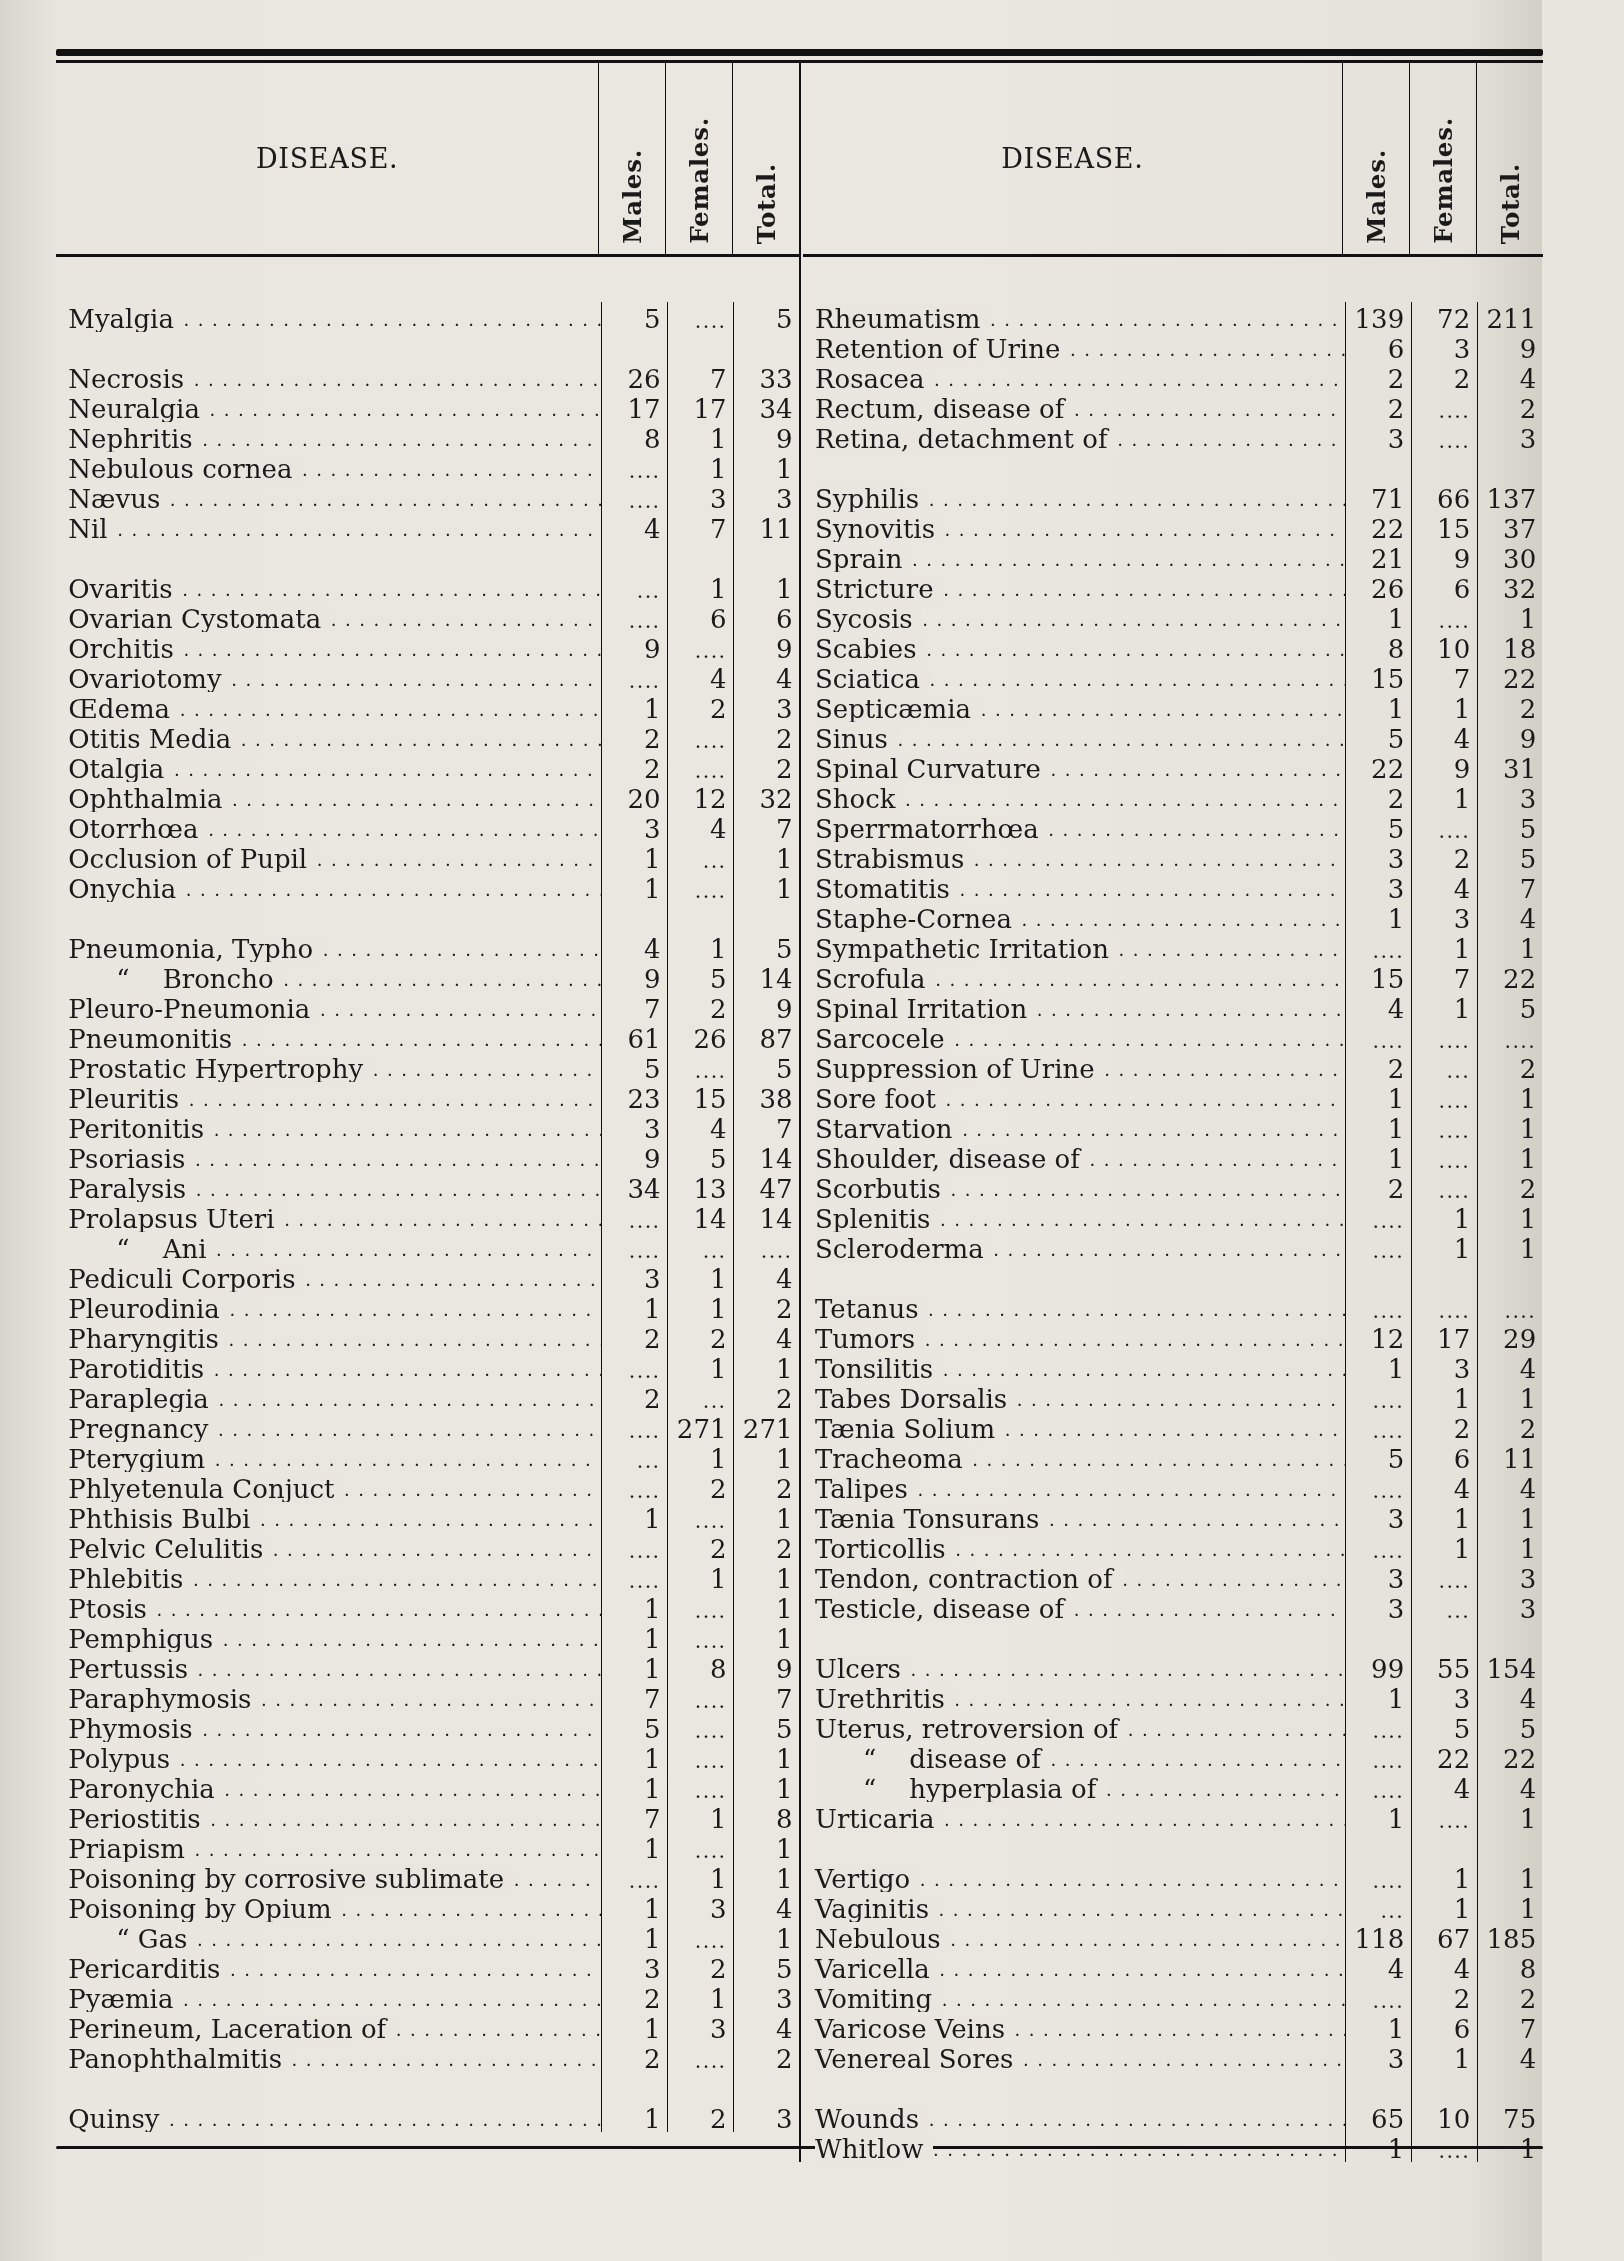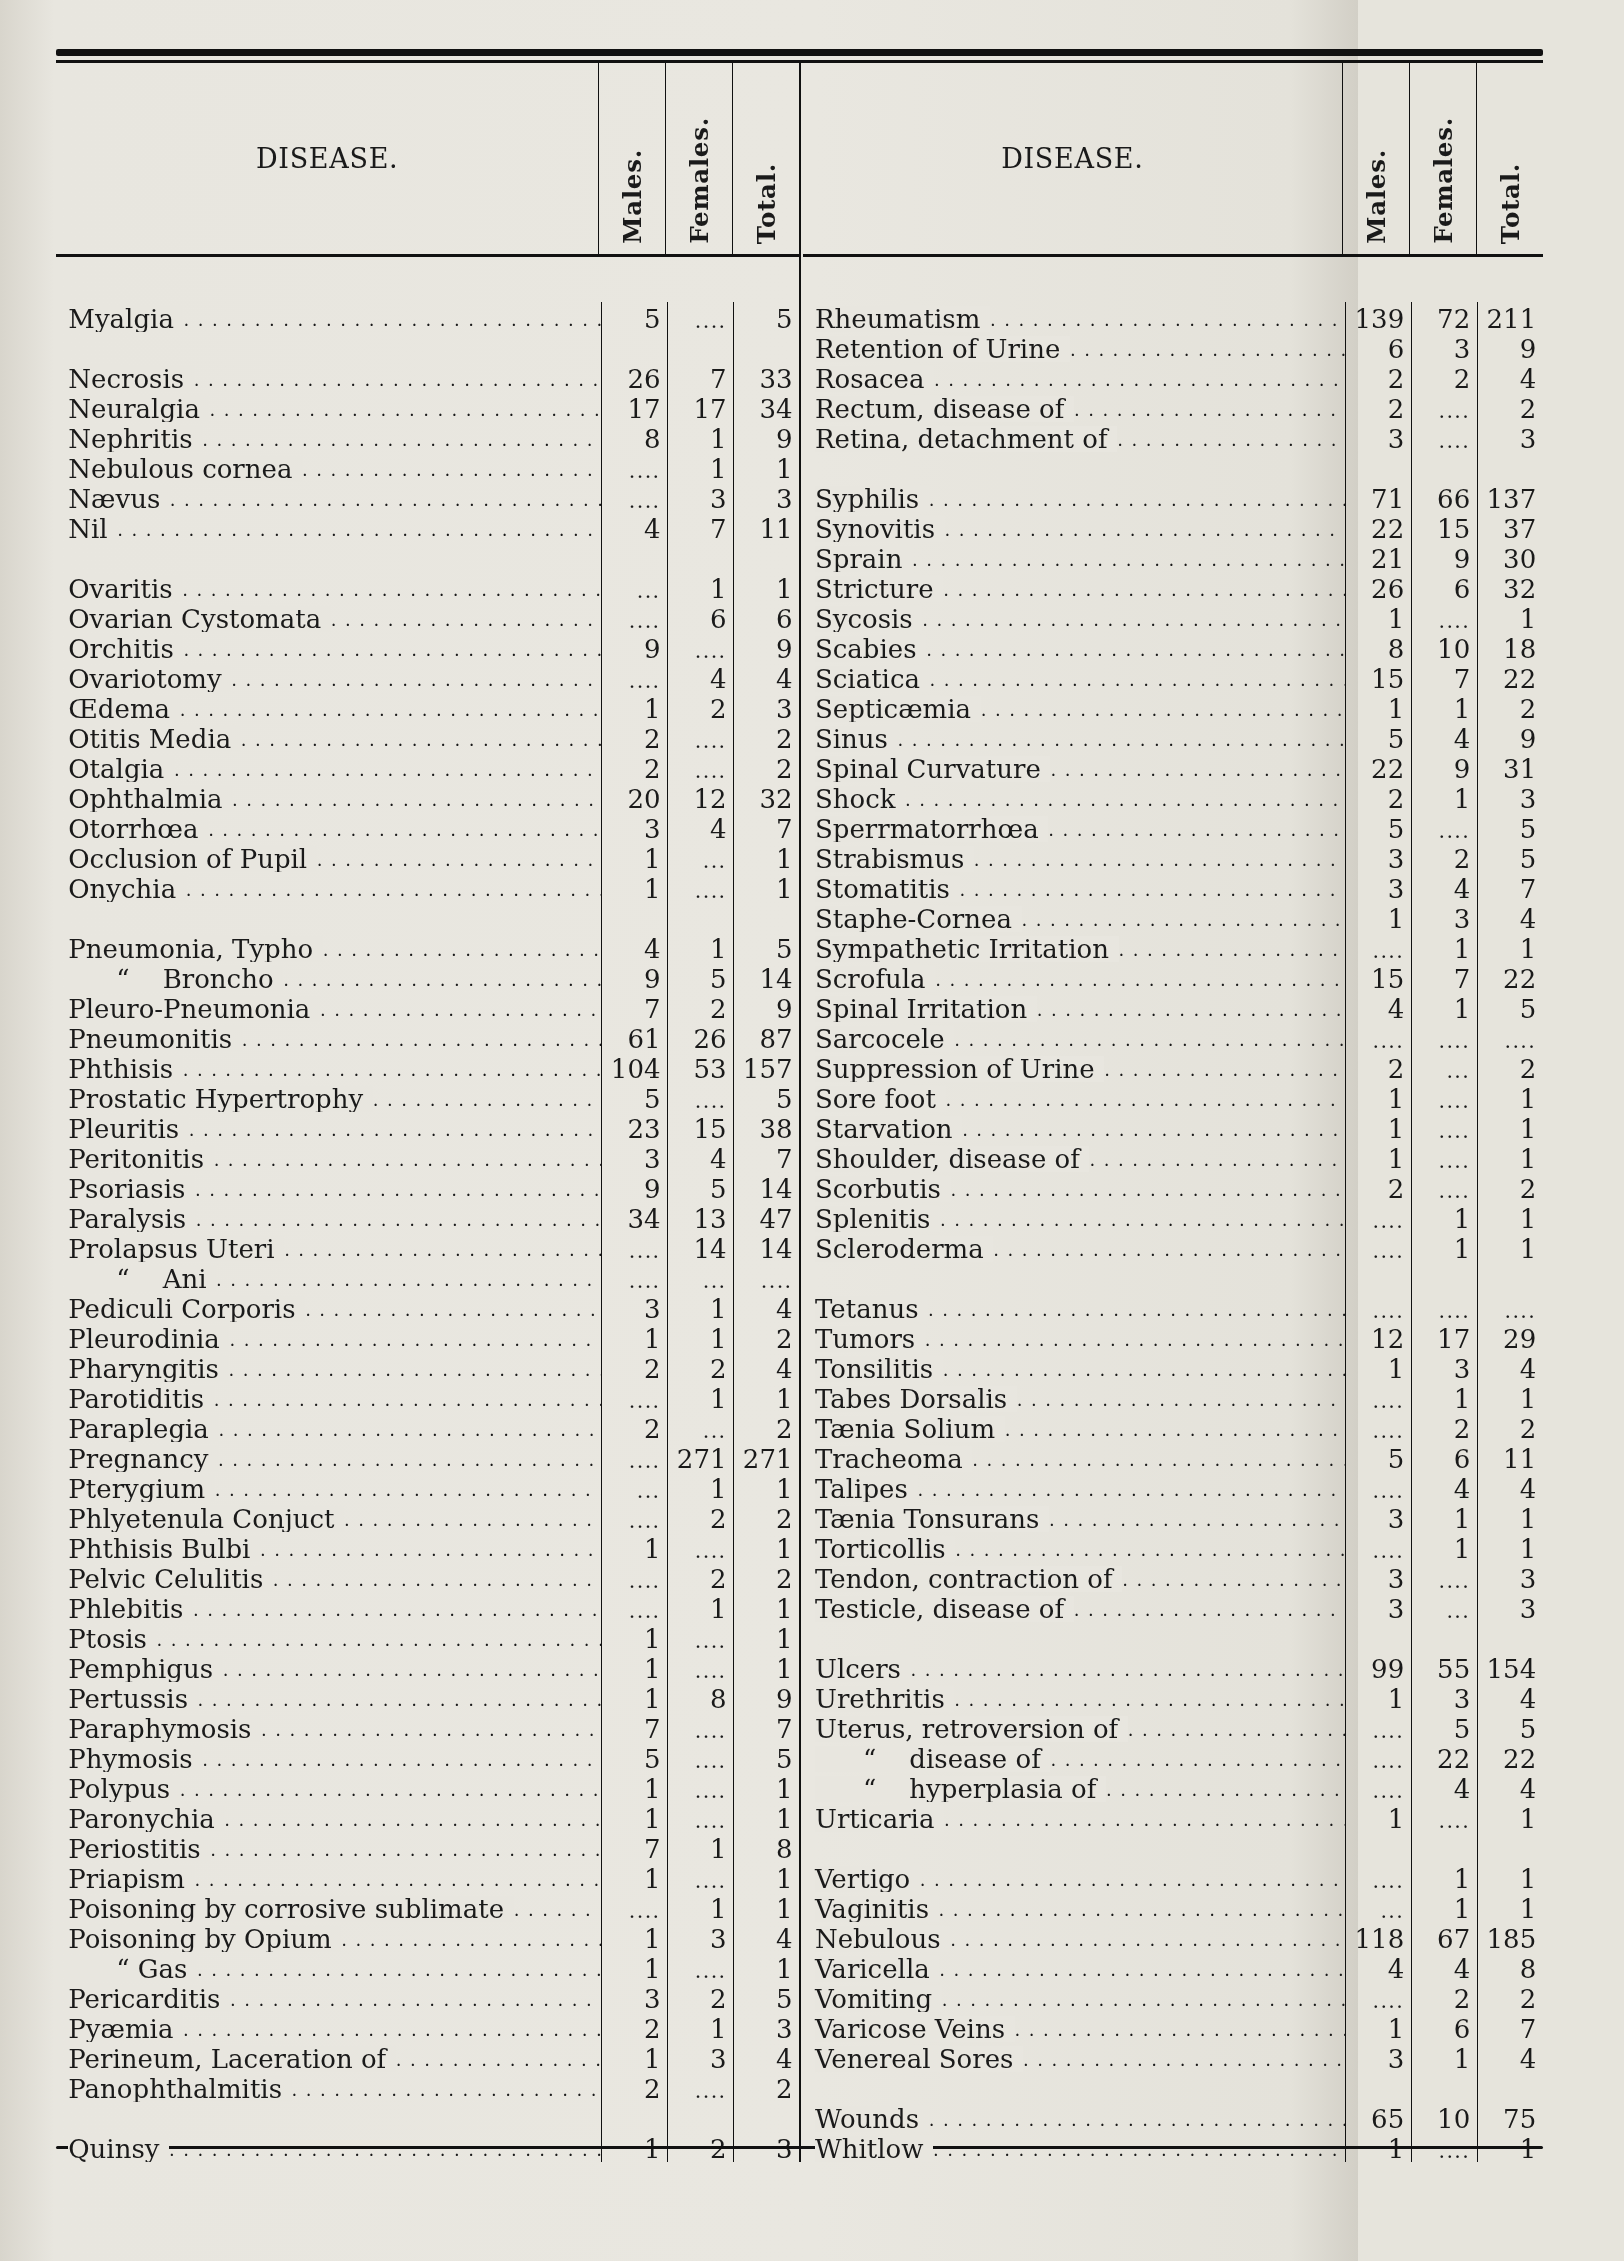--- a/index.html
+++ b/index.html
@@ -5,21 +5,21 @@
   html, body { margin: 0; padding: 0; }
   body {
     width: 1625px; height: 2261px;
     background: #e6e4dc;
     font-family: "DejaVu Serif", "Liberation Serif", serif;
     color: #1a1a1a;
     position: relative;
     overflow: hidden;
   }
   .page {
-    position: absolute; left: 0; top: 0; width: 1358px; height: 2261px;
+    position: absolute; left: 0; top: 0; width: 1542px; height: 2261px;
     background: linear-gradient(90deg, #d8d5cc 0%, #e8e6df 4%, #e9e7e0 60%, #e4e2da 95%, #d2cfc6 100%);
   }
   .table-wrap {
     position: absolute; left: 56px; top: 49px; width: 1487px;
   }
   .rule-top-thick { height: 6.8px; background: #111; border-radius: 2.1px; }
   .rule-top-thin { height: 2.7px; background: #111; margin-top: 4.1px; }
   .halves { display: flex; }
   .half { display: flex; flex-direction: column; }
   .half.left { width: 745px; }
@@ -227,26 +227,20 @@
               <div class="cell">2</div>
               <div class="cell">9</div>
             </div>
             <div class="row">
               <div class="name"><span class="lbl-wrap"><span class="lbl">Pneumonitis</span></span></div>
               <div class="cell">61</div>
               <div class="cell">26</div>
               <div class="cell">87</div>
             </div>
             <div class="row">
-              <div class="name"><span class="lbl-wrap"><span class="lbl">Phthisis</span></span></div>
-              <div class="cell">104</div>
-              <div class="cell">53</div>
-              <div class="cell">157</div>
-            </div>
-            <div class="row">
               <div class="name"><span class="lbl-wrap"><span class="lbl">Prostatic Hypertrophy</span></span></div>
               <div class="cell">5</div>
               <div class="cell empty">....</div>
               <div class="cell">5</div>
             </div>
             <div class="row">
               <div class="name"><span class="lbl-wrap"><span class="lbl">Pleuritis</span></span></div>
               <div class="cell">23</div>
               <div class="cell">15</div>
               <div class="cell">38</div>

